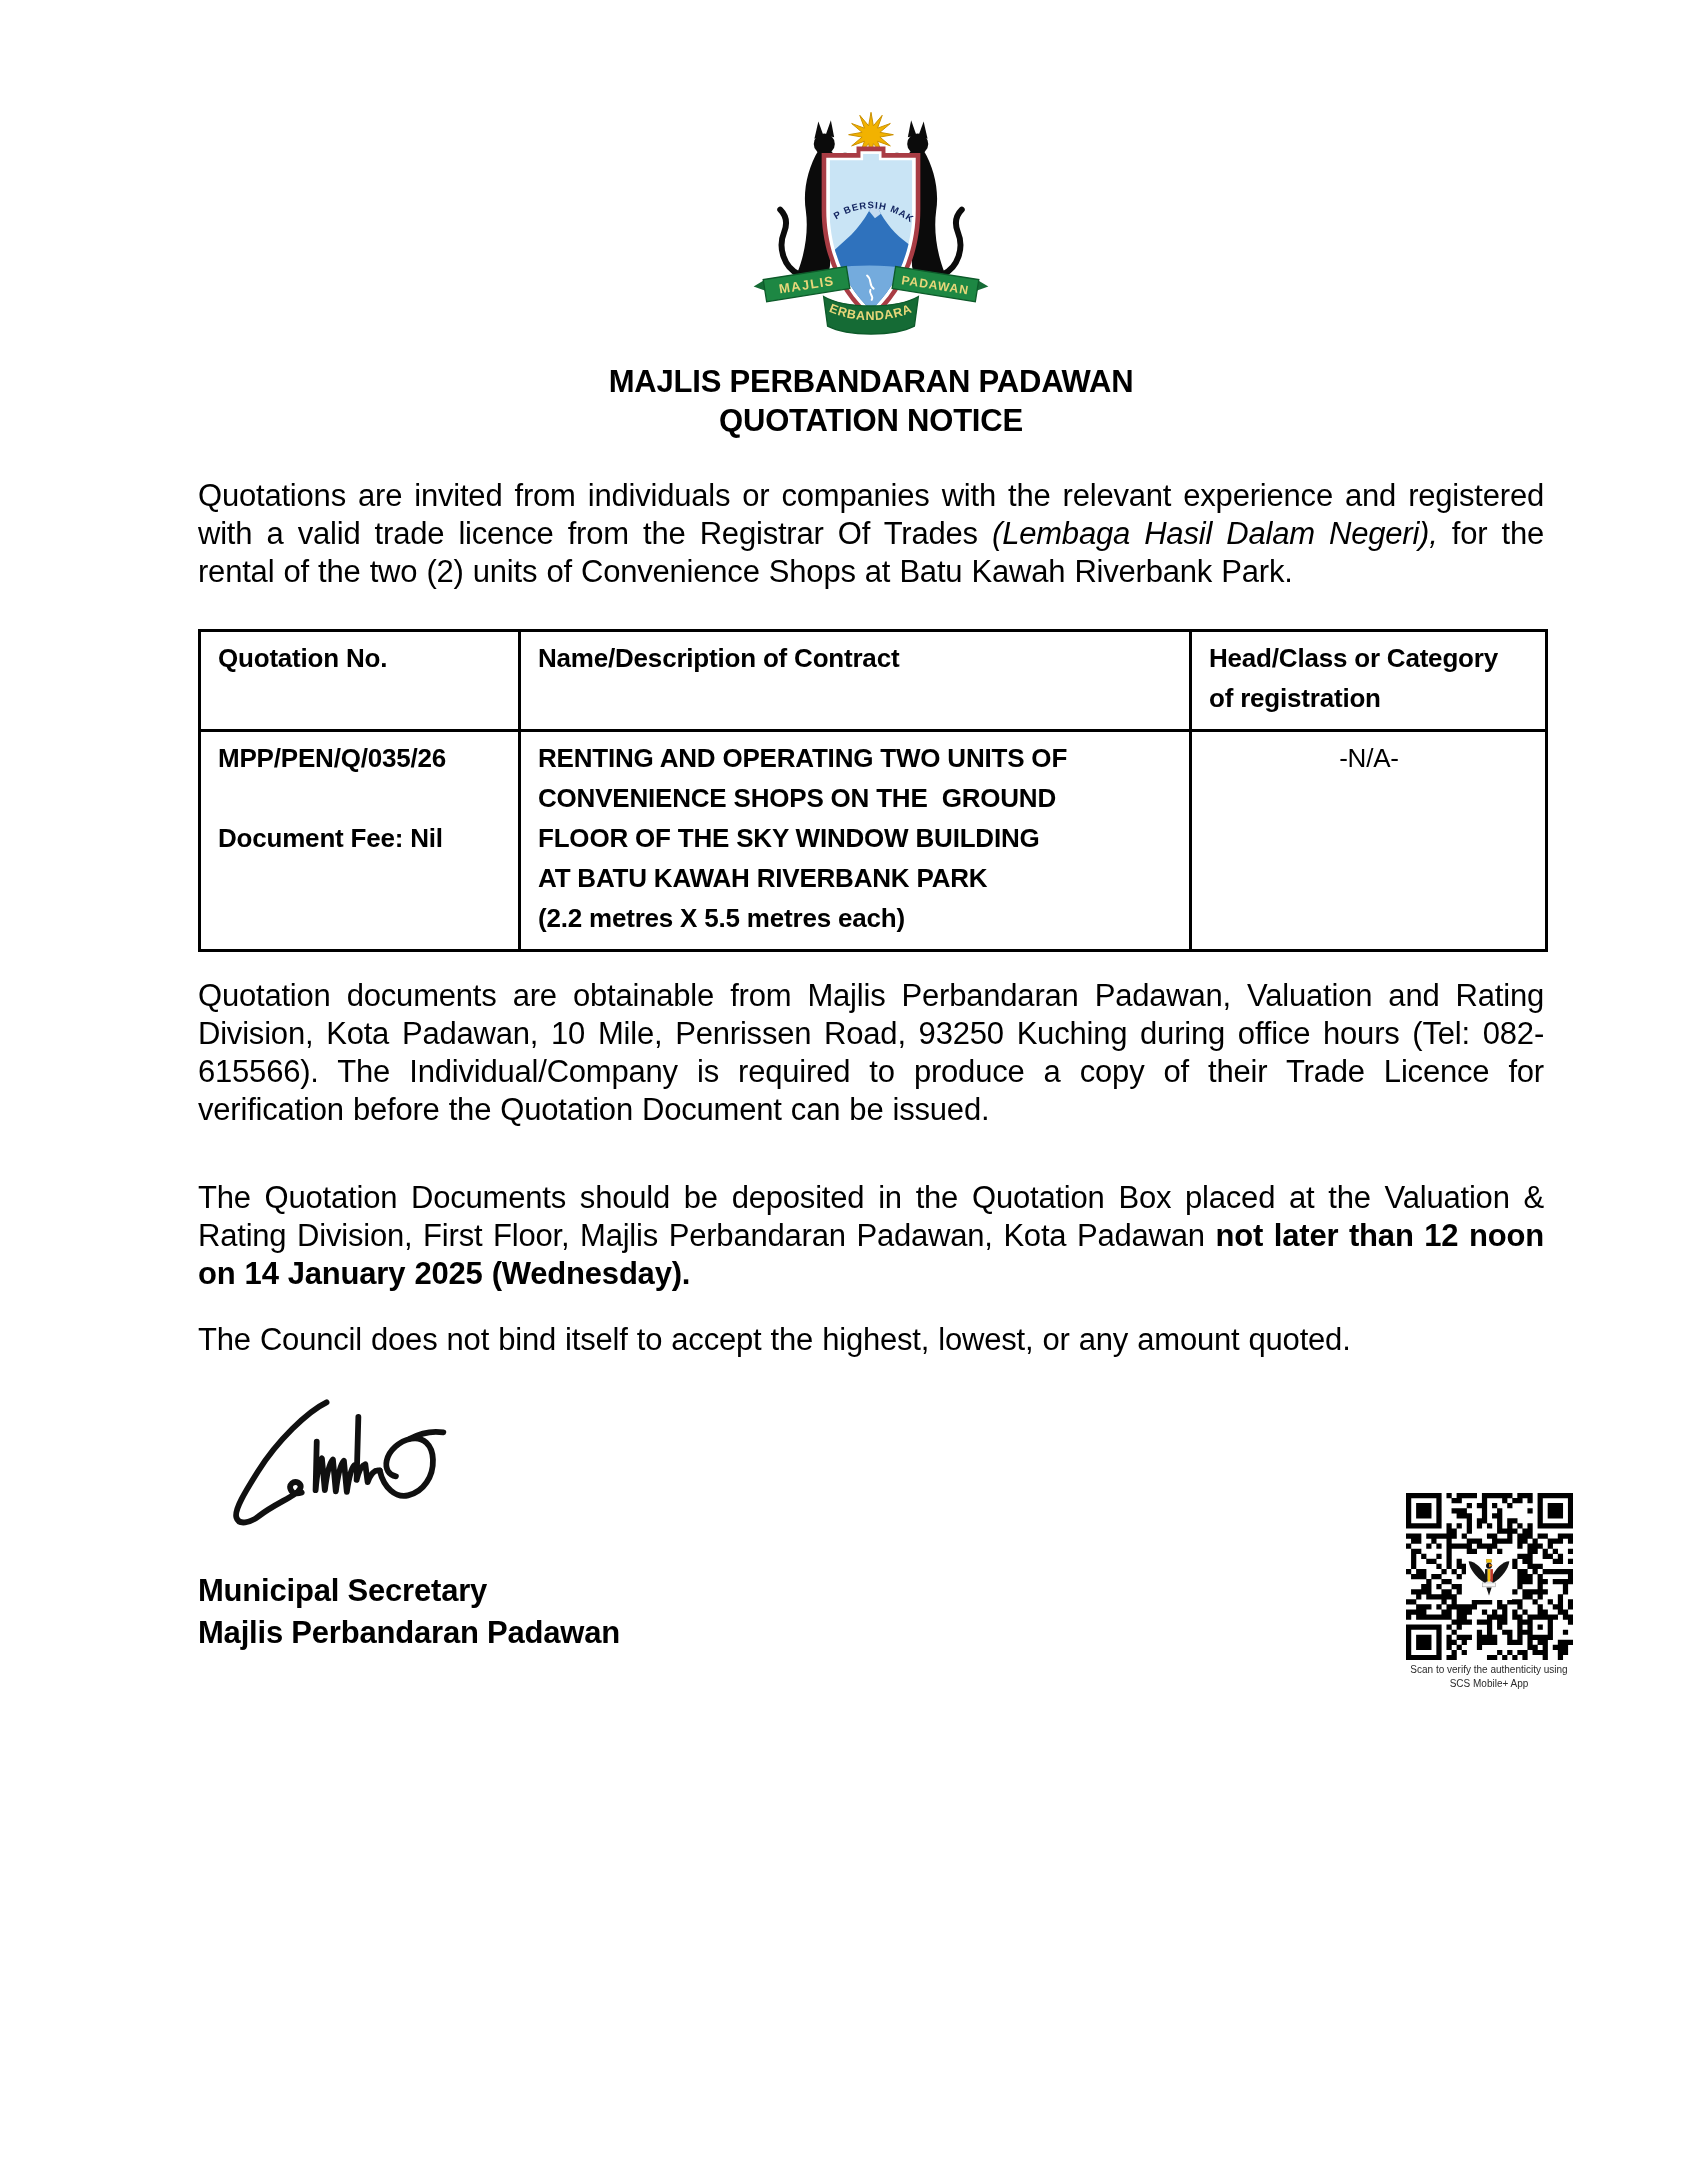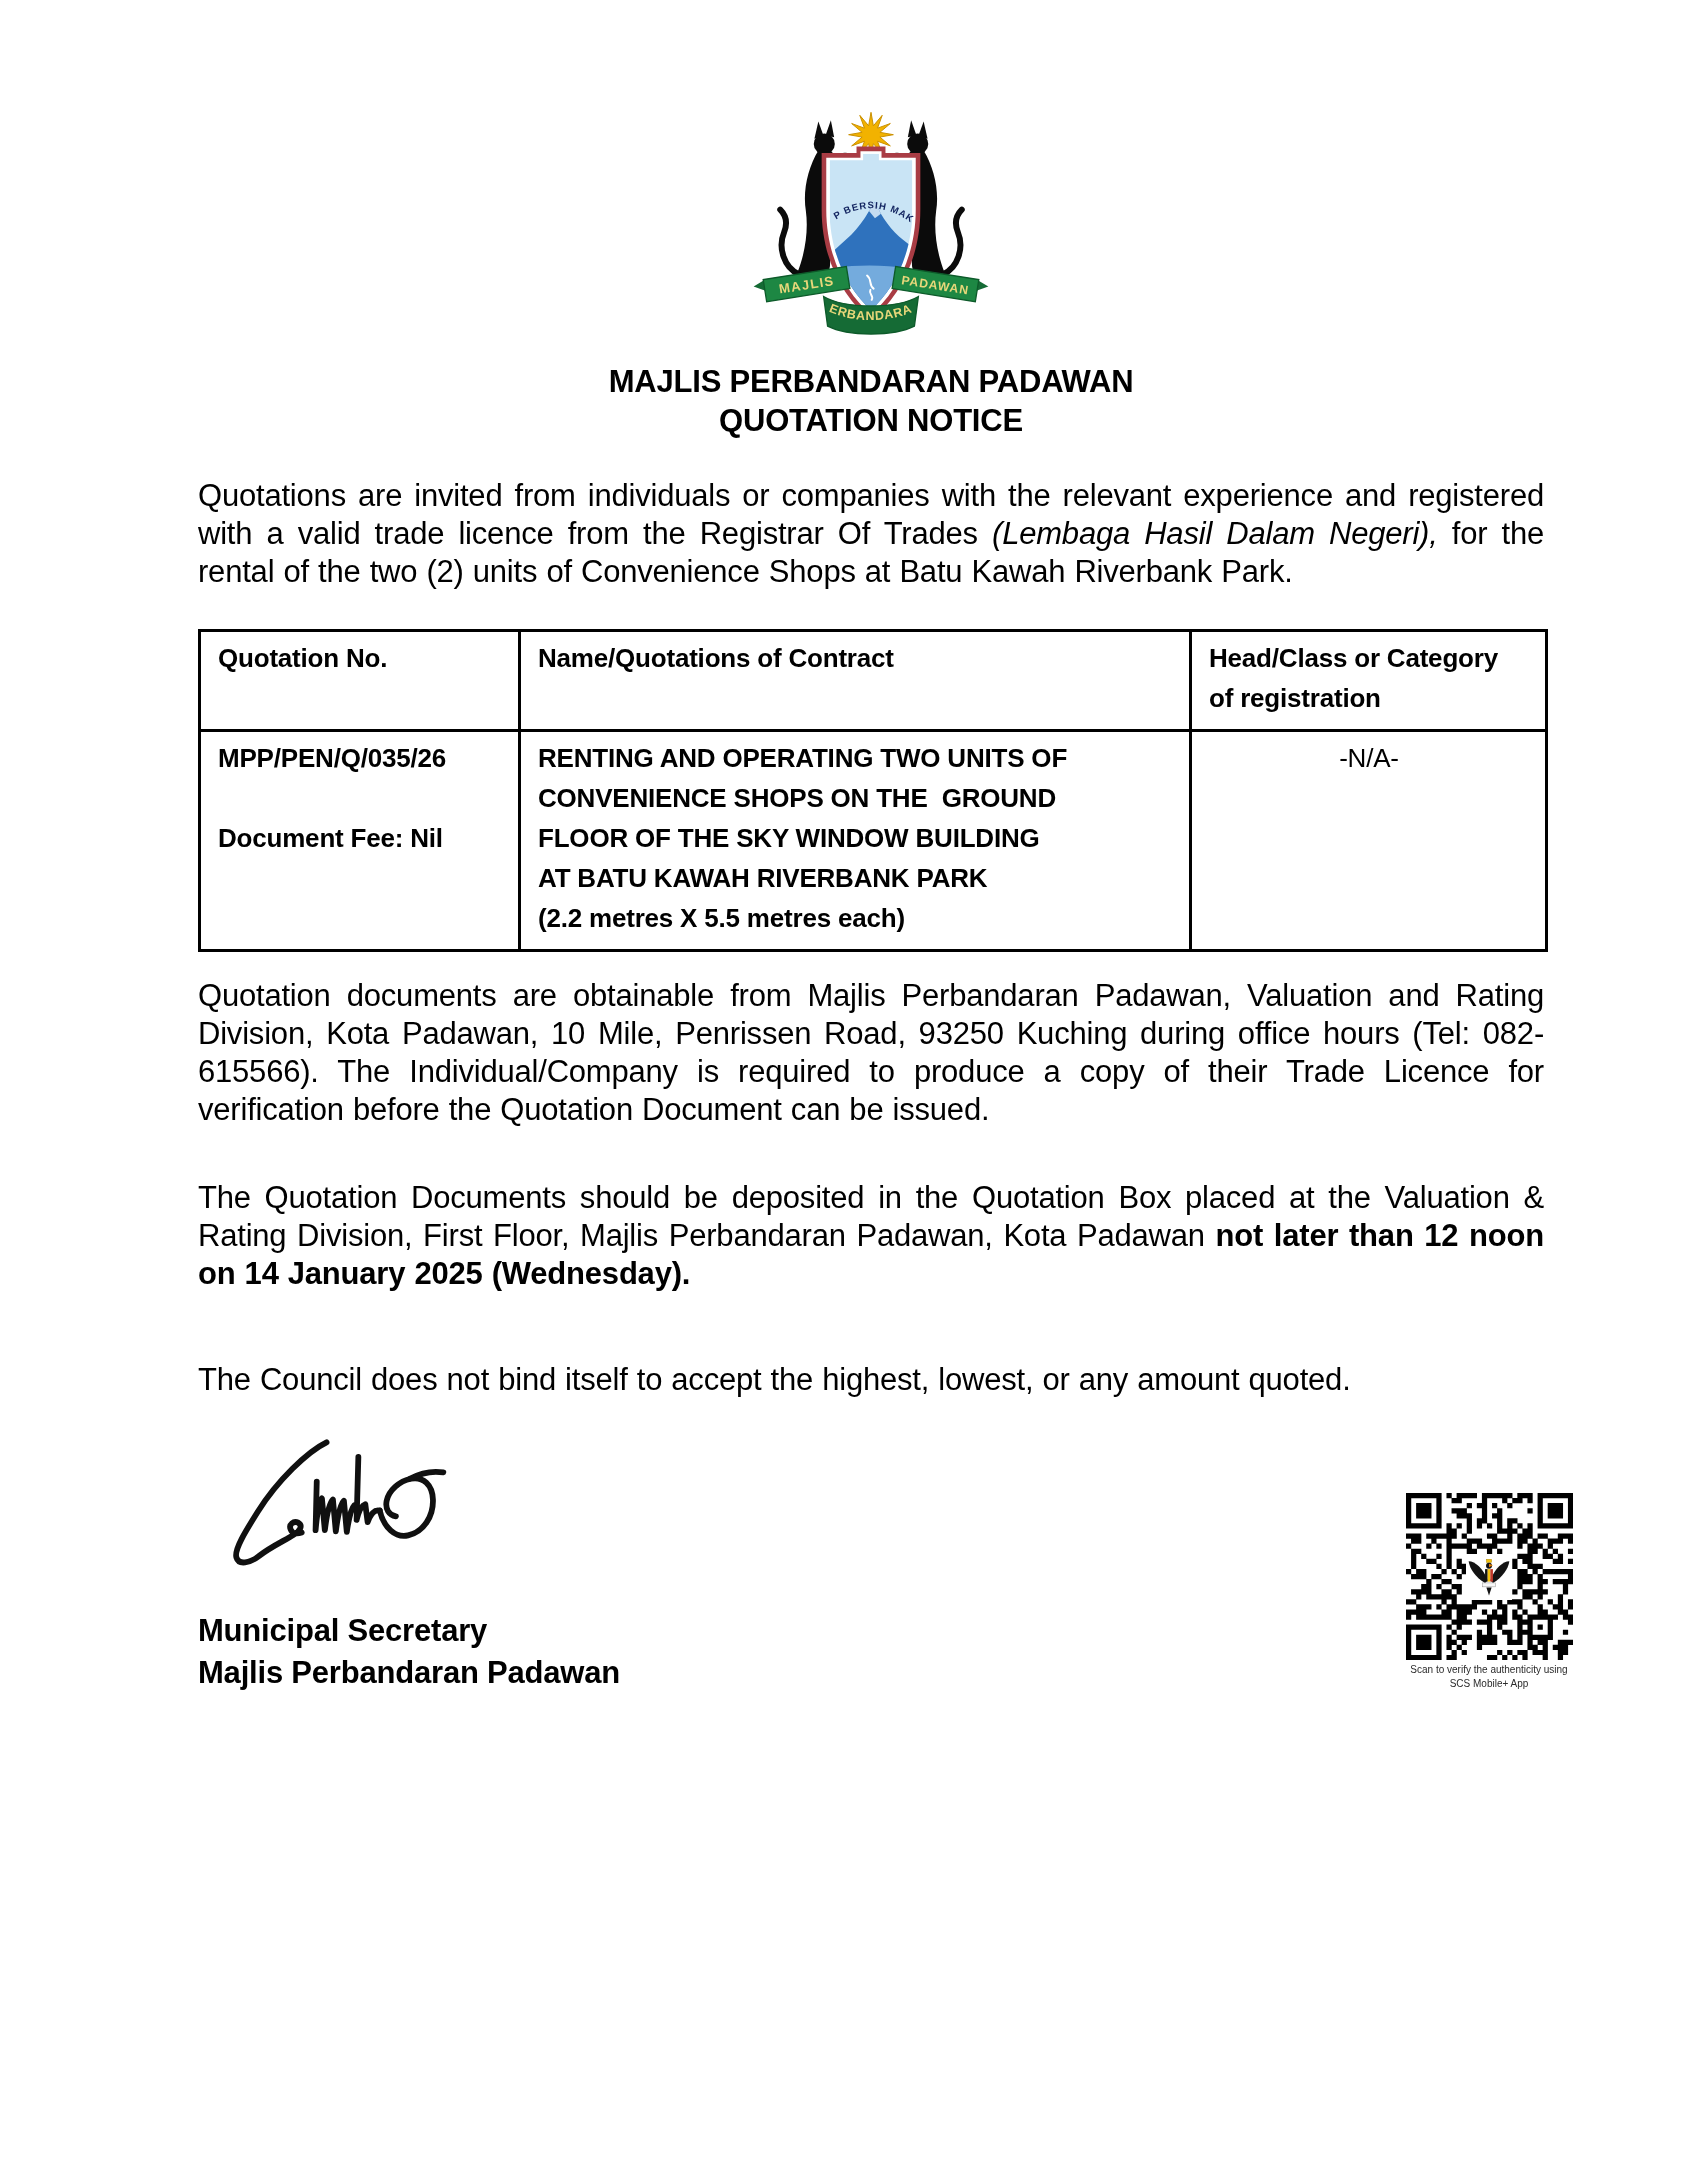--- a/index.html
+++ b/index.html
@@ -9,21 +9,21 @@
   }
   .content{position:absolute;left:198px;top:0;width:1346px;}
   .logo{margin:110px auto 0;width:250px;height:229px;}
   .logo svg{display:block;width:100%;height:100%;}
   .title-block{margin-top:22.5px;text-align:center;font-weight:bold;font-size:31px;line-height:39px;letter-spacing:-0.2px;}
   .para{font-size:31px;line-height:38px;margin:0;letter-spacing:-0.2px;word-spacing:0.7px;}
   .justify{text-align:justify;}
   .p1{margin-top:37px;}
   .p2{margin-top:25px;}
   .p3{margin-top:50px;}
-  .p4{margin-top:68px;}
+  .p4{margin-top:28px;}
   table.quote{border-collapse:collapse;table-layout:fixed;width:1346px;margin-top:38px;}
   table.quote th, table.quote td{
     border:3.3px solid #000;vertical-align:top;padding:6.6px 16px 10.6px 17px;
     font-size:26px;line-height:40px;letter-spacing:-0.2px;
   }
   table.quote th{font-weight:bold;text-align:left;}
   td.c1,td.c2{font-weight:bold;}
   .prewrap{white-space:pre-line;}
   td.c3{text-align:center;font-weight:normal;}
   .signature{margin-top:26.5px;margin-left:5.3px;width:261px;height:185px;}
@@ -117,21 +117,21 @@
 
     <table class="quote">
       <colgroup>
           <col style="width:320px">
           <col style="width:671px">
           <col style="width:356px">
         </colgroup>
       <thead>
         <tr>
           <th>Quotation No.</th>
-          <th>Name/Quotations of Contract</th>
+          <th>Name/Description of Contract</th>
           <th class="prewrap">Head/Class or Category
 of registration</th>
         </tr>
       </thead>
       <tbody>
         <tr>
           <td class="c1 prewrap">MPP/PEN/Q/035/26
 
 Document Fee: Nil</td>
           <td class="c2 prewrap">RENTING AND OPERATING TWO UNITS OF

